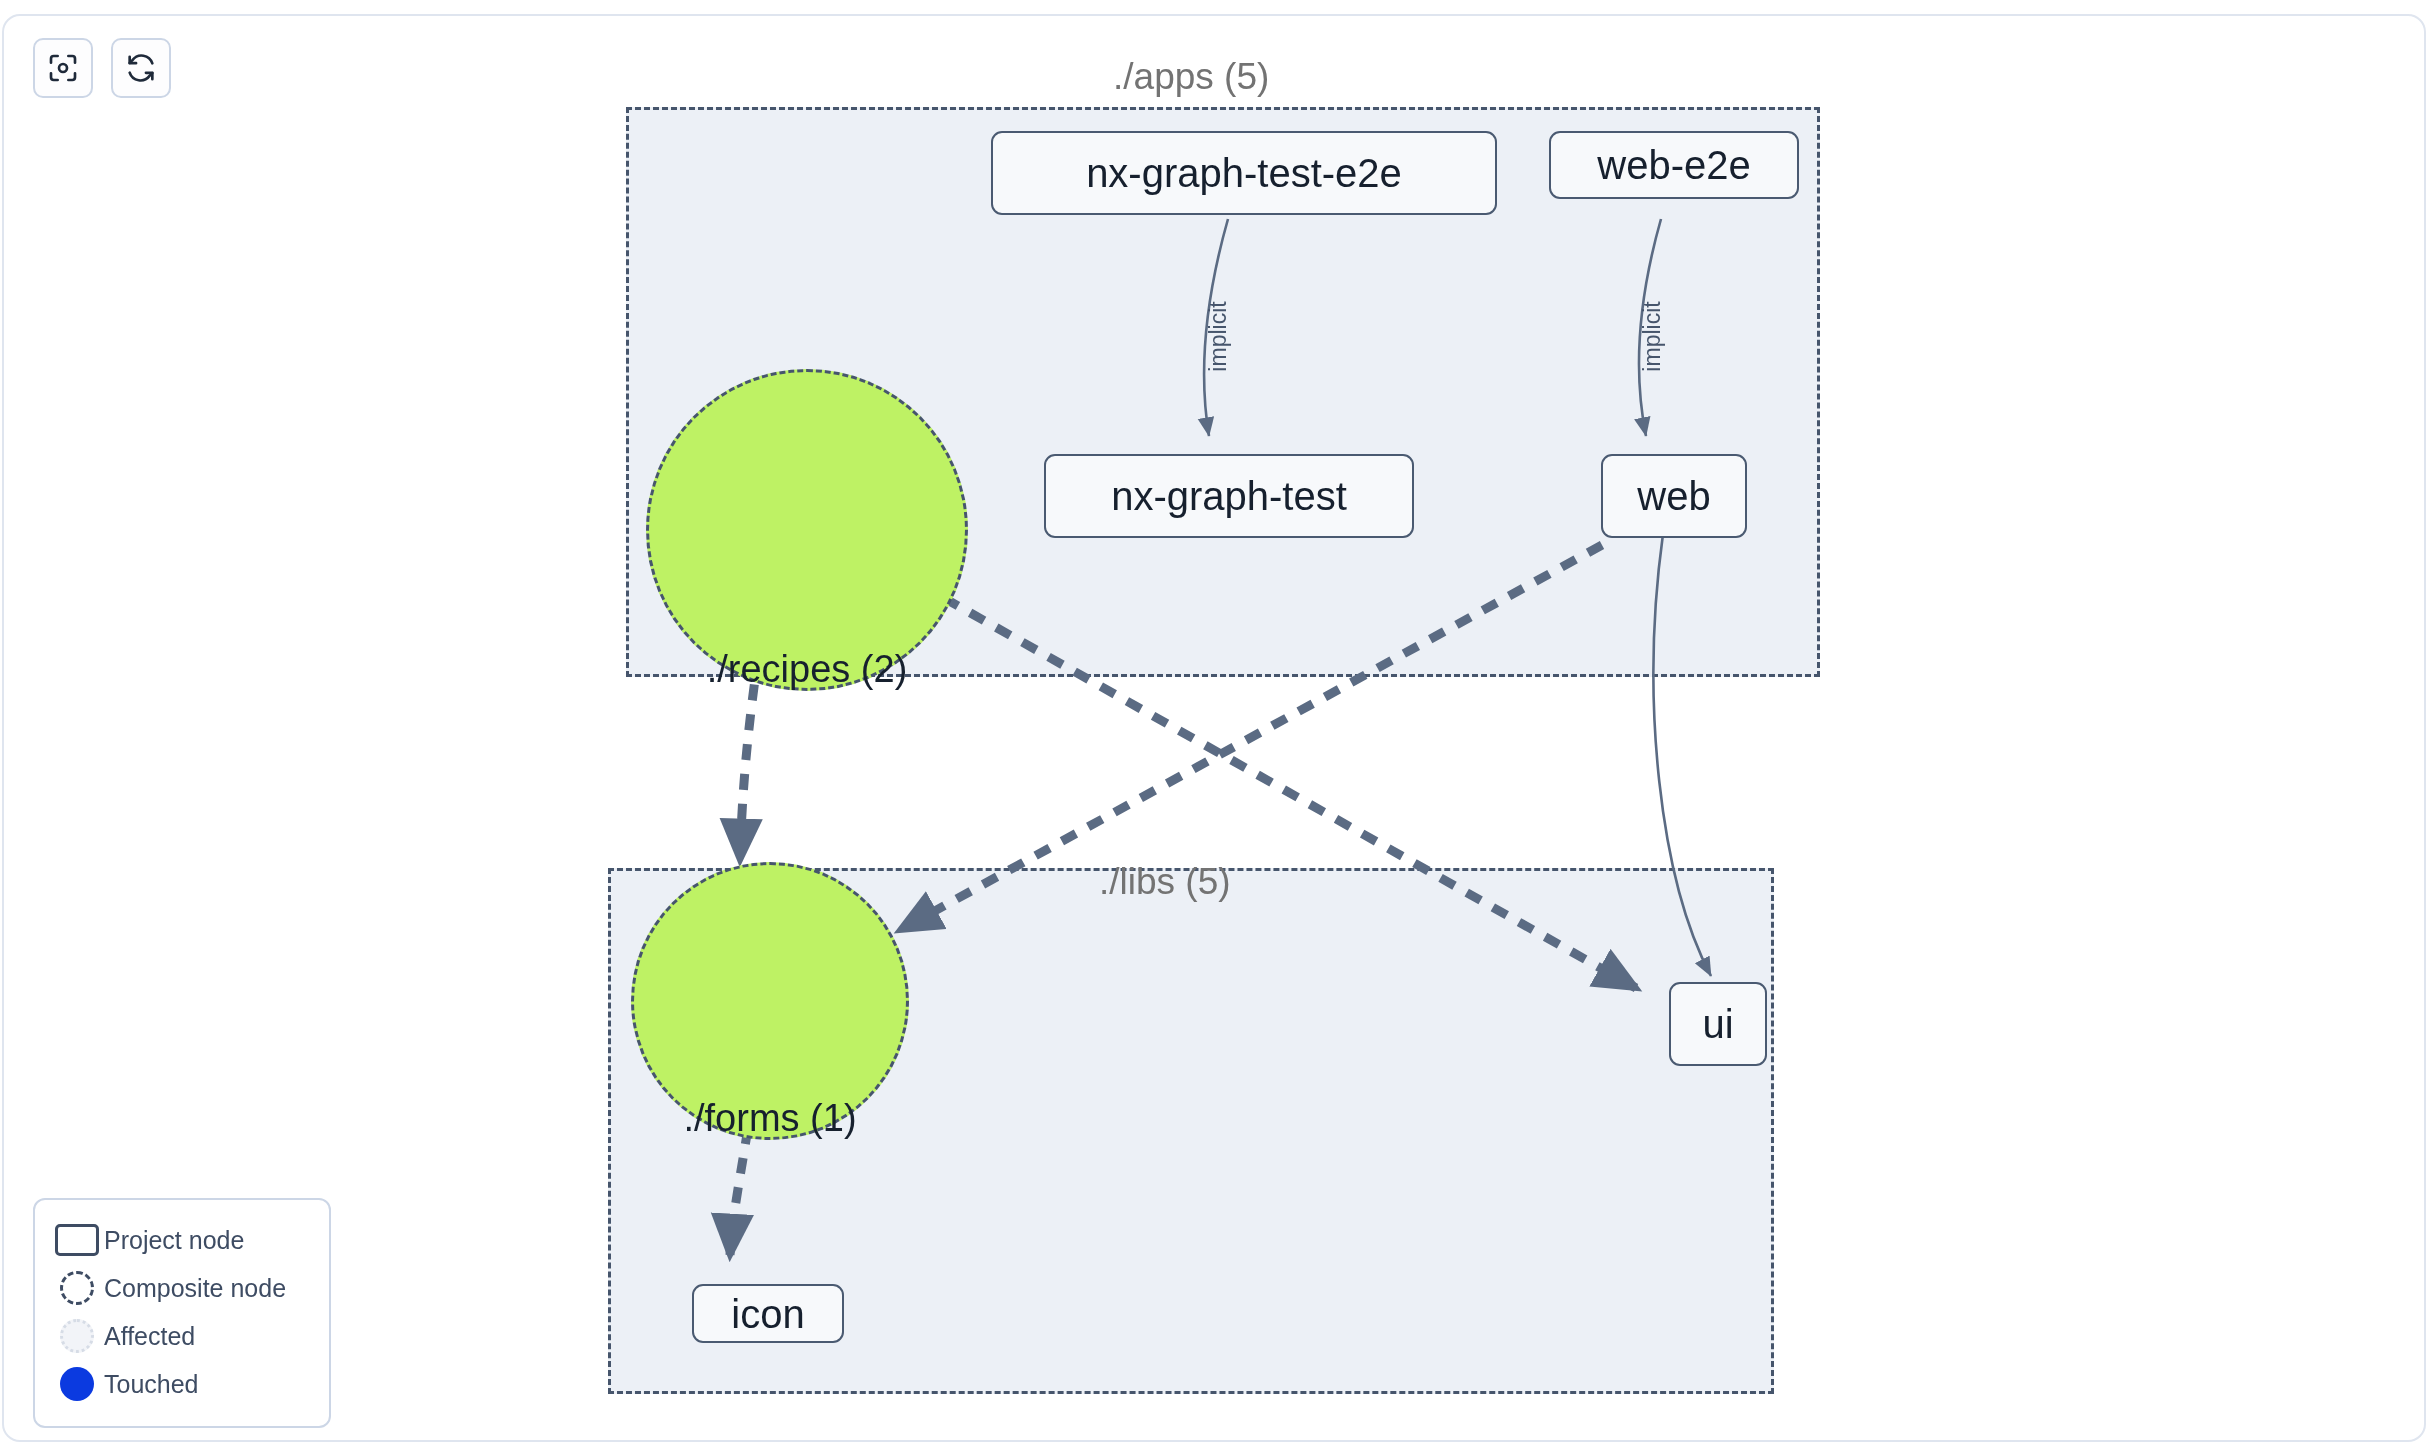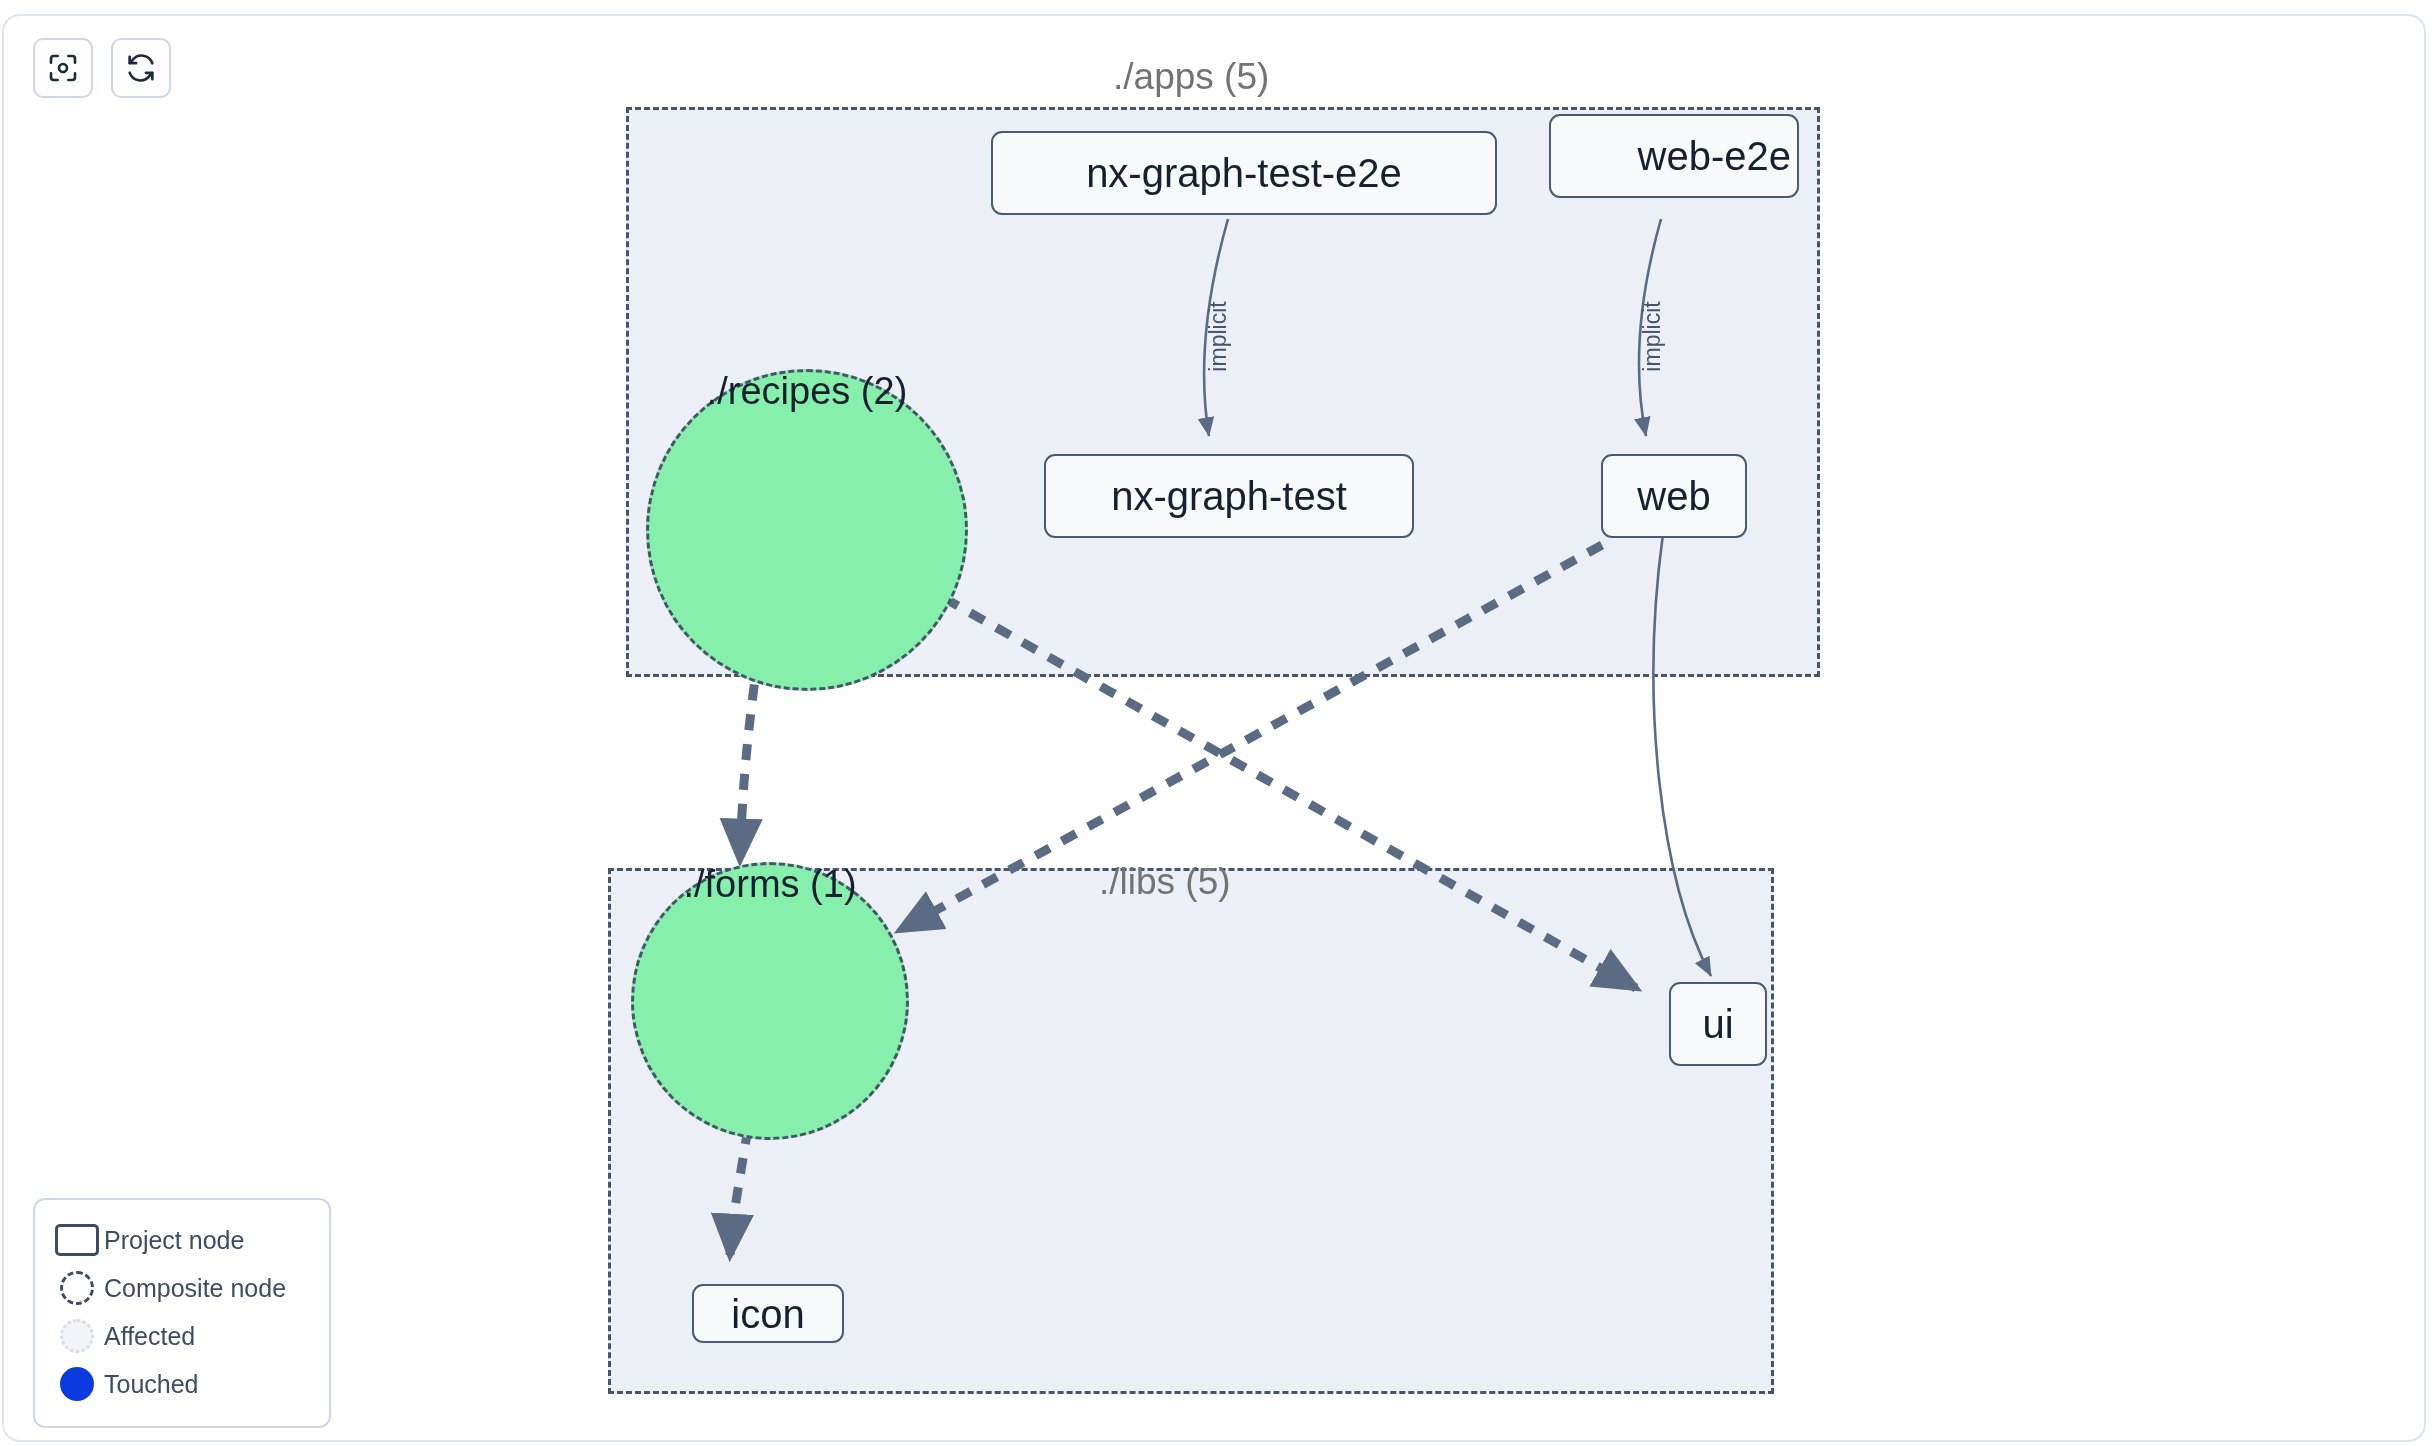--- a/index.html
+++ b/index.html
@@ -104,23 +104,23 @@
     line-height: 1;
     white-space: nowrap;
     padding: 0 6px;
   }
 
   
   .composite {
     position: absolute;
     border: 3px dashed #46556c;
     border-radius: 50%;
-    background: #86efac;
-    display: flex;
-    align-items: flex-start;
+    background: #bef264;
+    display: flex;
+    align-items: flex-end;
     justify-content: center;
     box-sizing: border-box;
     cursor: pointer;
     z-index: 20;
   }
   .composite .node-label { font-size: 38px; }
 
   
   .edge-label {
     position: absolute;
@@ -259,21 +259,21 @@
       <path d="M748,1128 C738,1190 732,1220 730,1255" fill="none" stroke="#5b6b83" stroke-width="9" stroke-dasharray="16 14" marker-end="url(#arrow-thick)"></path>
     </svg>
 
     <div class="edge-label" style="left:1148px; top:325px; width:140px; text-align:center; transform:rotate(-90deg);">implicit</div>
     <div class="edge-label" style="left:1582px; top:325px; width:140px; text-align:center; transform:rotate(-90deg);">implicit</div>
 
     <div class="node" style="left:991px; top:131px; width:506px; height:84px;">
       <span class="node-label">nx-graph-test-e2e</span>
     </div>
 
-    <div class="node" style="left:1549px; top:114px; width:250px; height:84px;justify-content:flex-end;">
+    <div class="node" style="left:1549px; top:131px; width:250px; height:68px;">
       <span class="node-label">web-e2e</span>
     </div>
 
     <div class="node" style="left:1044px; top:454px; width:370px; height:84px;">
       <span class="node-label">nx-graph-test</span>
     </div>
 
     <div class="node" style="left:1601px; top:454px; width:146px; height:84px;">
       <span class="node-label">web</span>
     </div>

